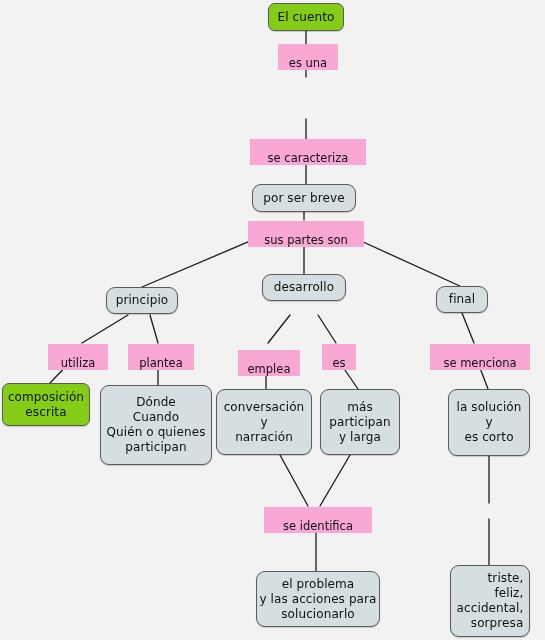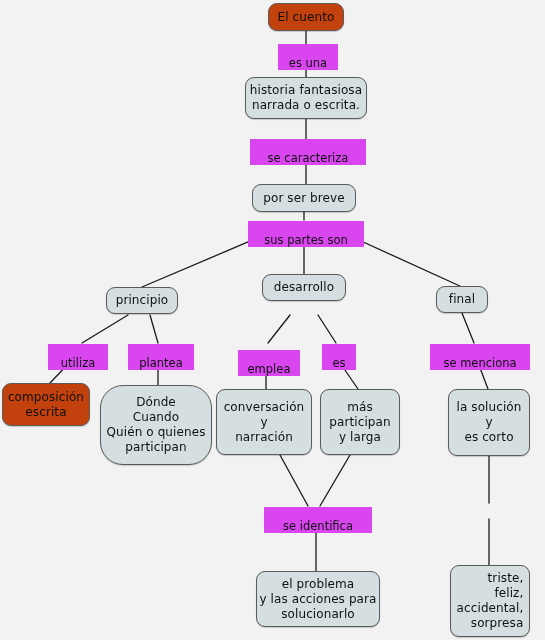--- a/index.html
+++ b/index.html
@@ -38,32 +38,33 @@
     border-radius: 9px;
     color: #111111;
     font-size: 12px;
     line-height: 15px;
     letter-spacing: 0.1px;
     white-space: pre-line;
     z-index: 3;
     box-shadow: 0 1px 1px rgba(0,0,0,0.18);
   }
   .node.pale {
-    background: #c2410c;
+    background: #84cc16;
+    border-radius: 7px;
   }
   .node.tint {
     background: #d5dfe1;
   }
   .link-label {
     position: absolute;
     font-size: 11.5px;
     line-height: 13px;
     color: #111111;
     text-align: center;
-    background: #d946ef;
+    background: #f9a8d4;
     padding: 0 2px;
     white-space: pre-line;
     z-index: 4;
   }
 </style>
 </head>
 <body>
 
 <div id="map-root">
 
@@ -101,24 +102,20 @@
 
       <line x1="489" y1="456" x2="489" y2="503"></line>
       <line x1="489" y1="519" x2="489" y2="565"></line>
     </g>
   </svg>
 
   <div class="node pale" style="left:268px; top:3px; width:76px; height:28px;">
     <span>El cuento</span>
   </div>
 
-  <div class="node tint" style="left:245px; top:77px; width:122px; height:42px;">
-    <span>historia fantasiosa
-narrada o escrita.</span>
-  </div>
 
   <div class="node tint" style="left:252px; top:184px; width:104px; height:28px;">
     <span>por ser breve</span>
   </div>
 
   <div class="node tint" style="left:106px; top:287px; width:72px; height:27px;">
     <span>principio</span>
   </div>
 
   <div class="node tint" style="left:262px; top:274px; width:84px; height:27px;">
@@ -127,21 +124,21 @@
 
   <div class="node tint" style="left:436px; top:286px; width:52px; height:27px;">
     <span>final</span>
   </div>
 
   <div class="node pale" style="left:2px; top:383px; width:88px; height:43px;">
     <span>composición
 escrita</span>
   </div>
 
-  <div class="node tint" style="left:100px; top:385px; width:112px; height:80px;border-radius:23px;">
+  <div class="node tint" style="left:100px; top:385px; width:112px; height:80px;">
     <span>Dónde
 Cuando
 Quién o quienes
 participan</span>
   </div>
 
   <div class="node tint" style="left:216px; top:389px; width:96px; height:66px;">
     <span>conversación
 y
 narración</span>

